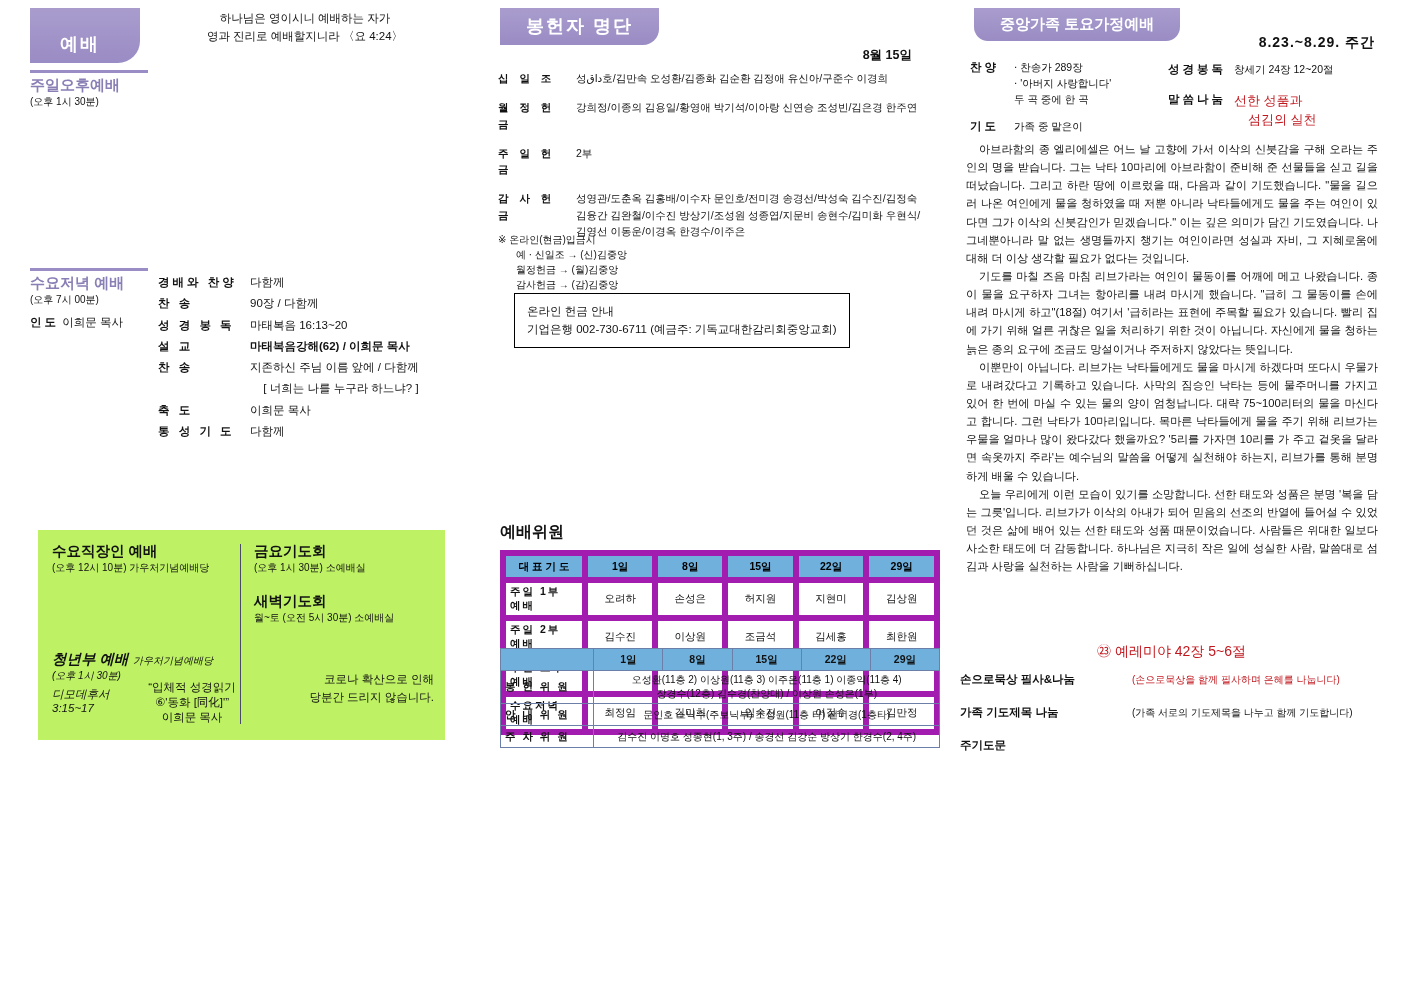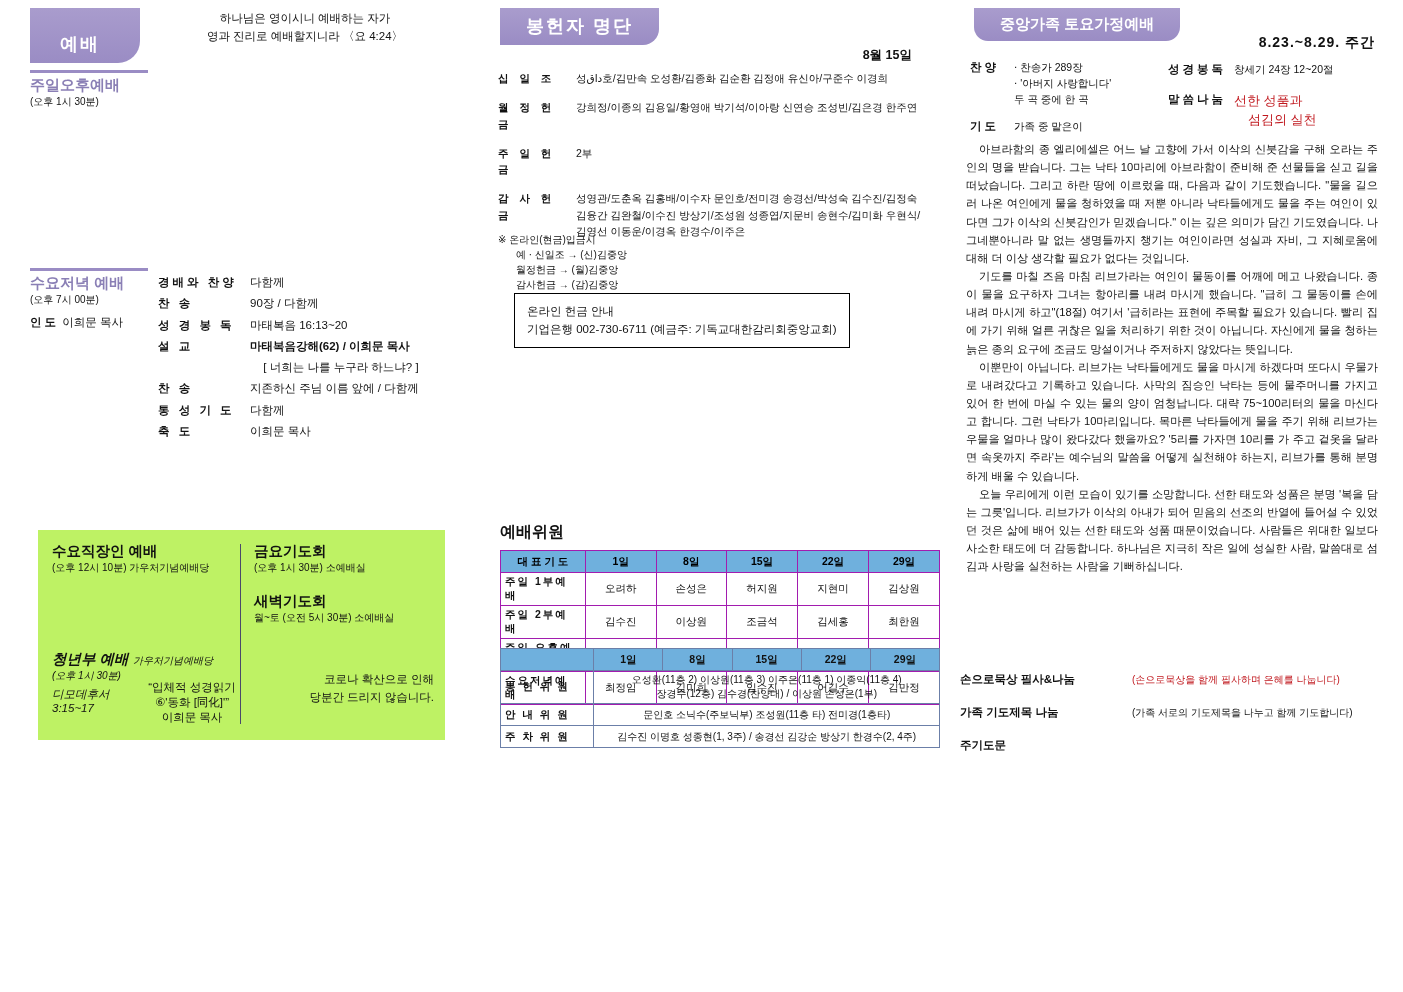--- a/index.html
+++ b/index.html
@@ -53,21 +53,21 @@
   .don-row{font-size:10.5px;line-height:1.55;}
   .don-label{font-weight:bold;letter-spacing:4px;display:inline-block;width:78px;vertical-align:top;}
   .don-names{display:inline-block;width:350px;vertical-align:top;}
   .online-note{font-size:10px;line-height:1.5;}
   .acctbox{
     border:1.2px solid #000;padding:8px 12px;font-size:11.5px;line-height:1.6;
     display:inline-block;
   }
   table.sched{border-collapse:collapse;font-size:10.5px;}
   table.sched th,table.sched td{
-    border:1px solid #a21caf;padding:2px 12px;text-align:center;height:17px;
+    border:6px solid #a21caf;padding:2px 12px;text-align:center;height:17px;
   }
   table.sched th{background:#6fb0dd;color:#000;font-weight:bold;}
   table.sched td.lbl{background:#fff;font-weight:bold;letter-spacing:2px;text-align:left;padding-left:4px;}
   table.sched2{border-collapse:collapse;font-size:10.5px;}
   table.sched2 th,table.sched2 td{border:1px solid #6b7fa8;padding:2px 4px;height:17px;}
   table.sched2 th{background:#6fb0dd;text-align:center;font-weight:bold;}
   table.sched2 td.lbl{font-weight:bold;letter-spacing:2px;white-space:nowrap;}
   table.sched2 td.val{font-size:10px;text-align:center;}
 
   
@@ -116,24 +116,24 @@
       <span style="font-weight:bold;letter-spacing:3px;">인도</span>
       <span>이희문 목사</span>
     </div>
   </div>
 
   <div class="kv" style="position:absolute;left:158px;top:272px;width:300px;">
     <div class="kv-row"><span class="k">경배와 찬양</span><span class="v">다함께</span></div>
     <div class="kv-row"><span class="k">찬        송</span><span class="v">90장 / 다함께</span></div>
     <div class="kv-row"><span class="k">성 경 봉 독</span><span class="v">마태복음 16:13~20</span></div>
     <div class="kv-row"><span class="k">설        교</span><span class="v" style="font-weight:bold;">마태복음강해(62) / 이희문 목사</span></div>
+    <div class="kv-row"><span class="k">찬        송</span><span class="v">지존하신 주님 이름 앞에 / 다함께</span></div>
     <div class="kv-row" style="text-align:center;padding-left:66px;"><span class="v">[ 너희는 나를 누구라 하느냐? ]</span></div>
-    <div class="kv-row"><span class="k">찬        송</span><span class="v">지존하신 주님 이름 앞에 / 다함께</span></div>
+    <div class="kv-row"><span class="k">축        도</span><span class="v">이희문 목사</span></div>
     <div class="kv-row"><span class="k">통 성 기 도</span><span class="v">다함께</span></div>
-    <div class="kv-row"><span class="k">축        도</span><span class="v">이희문 목사</span></div>
   </div>
 
   <div class="bluebox" style="left:38px;top:530px;width:407px;height:210px;">
     <div class="vline" style="left:202px;top:14px;height:180px;"></div>
 
     <div style="position:absolute;left:14px;top:12px;">
       <div class="bb-title">수요직장인 예배</div>
       <div class="bb-sub">(오후 12시 10분) 가우처기념예배당</div>
     </div>
 
@@ -324,20 +324,21 @@
     </div>
   </div>
 
   <div class="sermon" style="position:absolute;left:26px;top:140px;width:412px;">
     <p>아브라함의 종 엘리에셀은 어느 날 고향에 가서 이삭의 신붓감을 구해 오라는 주인의 명을 받습니다. 그는 낙타 10마리에 아브라함이 준비해 준 선물들을 싣고 길을 떠났습니다. 그리고 하란 땅에 이르렀을 때, 다음과 같이 기도했습니다. "물을 길으러 나온 여인에게 물을 청하였을 때 저뿐 아니라 낙타들에게도 물을 주는 여인이 있다면 그가 이삭의 신붓감인가 믿겠습니다." 이는 깊은 의미가 담긴 기도였습니다. 나그네뿐아니라 말 없는 생명들까지 챙기는 여인이라면 성실과 자비, 그 지혜로움에 대해 더 이상 생각할 필요가 없다는 것입니다.</p>
     <p>기도를 마칠 즈음 마침 리브가라는 여인이 물동이를 어깨에 메고 나왔습니다. 종이 물을 요구하자 그녀는 항아리를 내려 마시게 했습니다. "급히 그 물동이를 손에 내려 마시게 하고"(18절) 여기서 '급히라는 표현에 주목할 필요가 있습니다. 빨리 집에 가기 위해 얼른 귀찮은 일을 처리하기 위한 것이 아닙니다. 자신에게 물을 청하는 늙은 종의 요구에 조금도 망설이거나 주저하지 않았다는 뜻입니다.</p>
     <p>이뿐만이 아닙니다. 리브가는 낙타들에게도 물을 마시게 하겠다며 또다시 우물가로 내려갔다고 기록하고 있습니다. 사막의 짐승인 낙타는 등에 물주머니를 가지고 있어 한 번에 마실 수 있는 물의 양이 엄청납니다. 대략 75~100리터의 물을 마신다고 합니다. 그런 낙타가 10마리입니다. 목마른 낙타들에게 물을 주기 위해 리브가는 우물을 얼마나 많이 왔다갔다 했을까요? '5리를 가자면 10리를 가 주고 겉옷을 달라면 속옷까지 주라'는 예수님의 말씀을 어떻게 실천해야 하는지, 리브가를 통해 분명하게 배울 수 있습니다.</p>
     <p>오늘 우리에게 이런 모습이 있기를 소망합니다. 선한 태도와 성품은 분명 '복을 담는 그릇'입니다. 리브가가 이삭의 아내가 되어 믿음의 선조의 반열에 들어설 수 있었던 것은 삶에 배어 있는 선한 태도와 성품 때문이었습니다. 사람들은 위대한 일보다 사소한 태도에 더 감동합니다. 하나님은 지극히 작은 일에 성실한 사람, 말씀대로 섬김과 사랑을 실천하는 사람을 기뻐하십니다.</p>
   </div>
 
+  <div class="red-b" style="position:absolute;left:0;top:640px;width:463px;text-align:center;font-size:14px;">㉓ 예레미야 42장 5~6절</div>
 
   <div style="position:absolute;left:20px;top:672px;width:440px;">
     <div style="display:flex;align-items:baseline;margin-bottom:18px;">
       <span class="foot-lbl" style="width:172px;">손으로묵상 필사&amp;나눔</span>
       <span class="foot-note red">(손으로묵상을 함께 필사하며 은혜를 나눕니다)</span>
     </div>
     <div style="display:flex;align-items:baseline;margin-bottom:18px;">
       <span class="foot-lbl" style="width:172px;">가족 기도제목 나눔</span>
       <span class="foot-note">(가족 서로의 기도제목을 나누고 함께 기도합니다)</span>
     </div>

